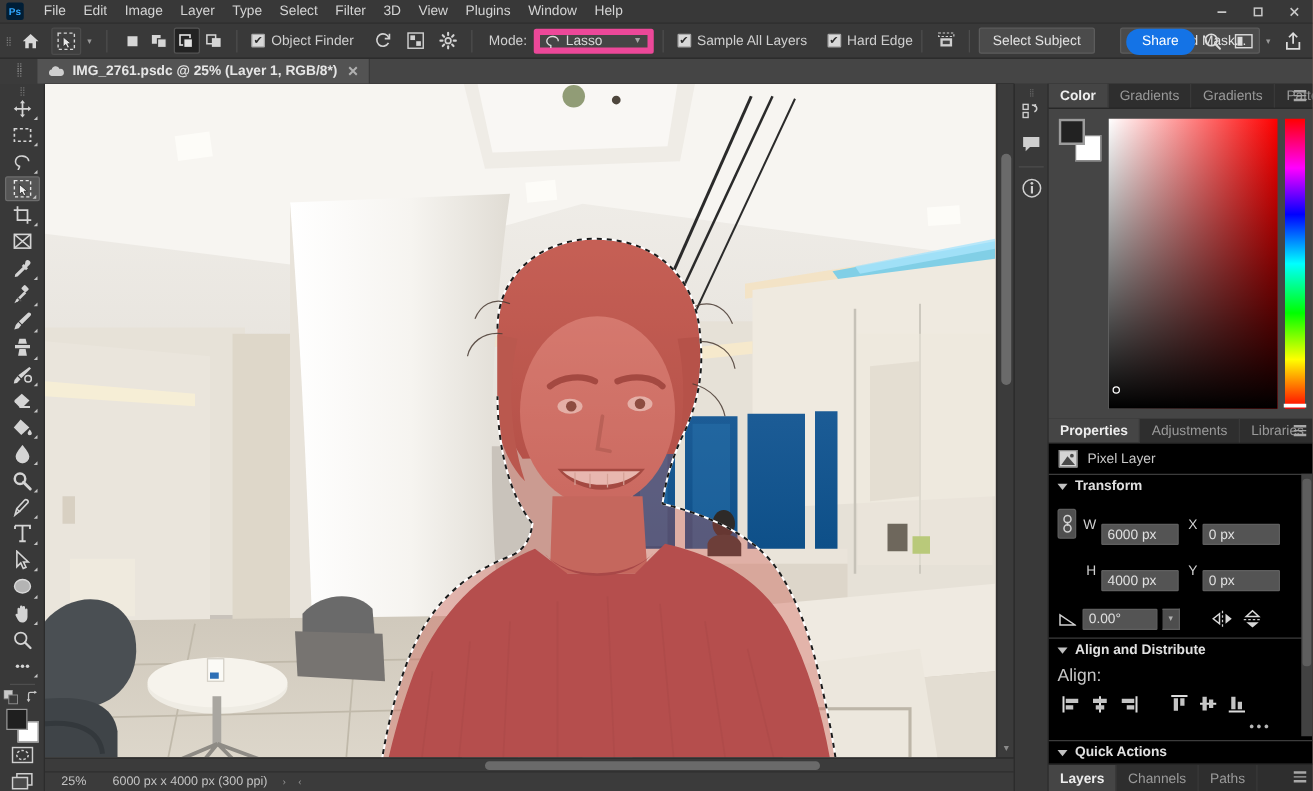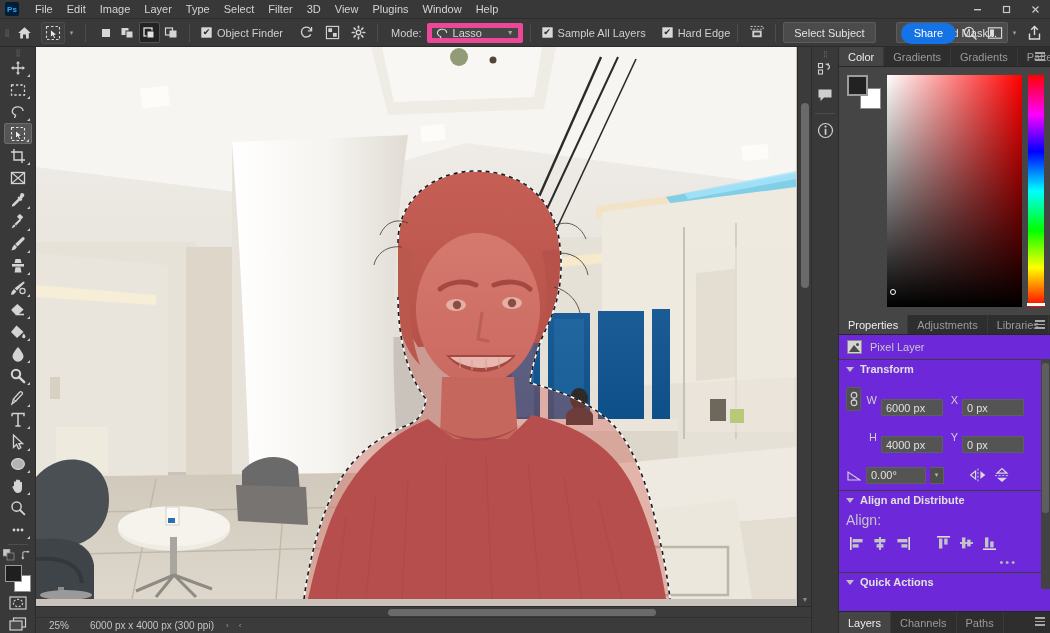--- a/index.html
+++ b/index.html
@@ -145,21 +145,21 @@
   
   .panels{ width:212px; flex:0 0 212px; background:#393939; display:flex; flex-direction:column; border-left:1px solid #2c2c2c;}
   .panel-tabs{
     height:20px; background:#2e2e2e; display:flex; align-items:stretch; position:relative;
     border-bottom:1px solid #262626;
   }
   .ptab{
     padding:0 9px; display:flex;align-items:center; font-size:11px; color:#9a9a9a;
     border-right:1px solid #393939;
   }
-  .ptab.active{ background:#454545; color:#ededed; font-weight:normal;}
+  .ptab.active{ background:#454545; color:#ededed; font-weight:bold;}
   .pmenu{ position:absolute; right:5px; top:5px; width:10px;height:9px; }
   .pmenu span{ display:block; height:1.5px; background:#a8a8a8; margin-bottom:2px;}
 
   
   .colorpanel{ height:248px; flex:0 0 248px; background:#454545; display:flex; padding:8px 6px 8px 8px; gap:6px;}
   .cp-swatches{ position:relative; width:34px; height:34px; flex:0 0 34px;}
   .cp-back{ position:absolute; left:13px; top:13px; width:21px;height:21px;background:#fff;border:1px solid #8a8a8a;}
   .cp-fore{ position:absolute; left:0; top:0; width:21px;height:21px;background:#222;border:2px solid #9c9c9c;}
   .cp-field{
     flex:1; height:232px; position:relative;
@@ -168,21 +168,21 @@
       linear-gradient(to right, #ffffff 0%, #ff0000 100%);
   }
   .cp-marker{ position:absolute; left:3px; top:214px; width:6px;height:6px;border:1px solid #fff;border-radius:50%;}
   .cp-hue{
     width:16px; flex:0 0 16px; height:232px; position:relative;
     background:linear-gradient(to bottom,#ff0000 0%,#ff00ff 17%,#0000ff 33%,#00ffff 50%,#00ff00 67%,#ffff00 83%,#ff0000 100%);
   }
   .cp-huemark{ position:absolute; left:-1px; width:18px; height:3px; background:#fff; top:228px;}
 
   
-  .propspanel{ flex:1; background:#6d28d9; display:flex; flex-direction:column; min-height:0; position:relative;}
+  .propspanel{ flex:1; background:#000000; display:flex; flex-direction:column; min-height:0; position:relative;}
   .layertype{ height:24px; display:flex;align-items:center;gap:8px; padding:0 8px; flex:0 0 24px;}
   .lt-icon{ width:15px;height:14px; background:#d4d4d4; border:1px solid #8a8a8a; position:relative; overflow:hidden;}
   .lt-icon::after{ content:""; position:absolute; left:1px; bottom:1px; width:0;height:0;
                    border-left:5px solid transparent;border-right:6px solid transparent;border-bottom:7px solid #4a4a4a;}
   .lt-icon::before{ content:""; position:absolute; right:2px; top:2px; width:3px;height:3px;border-radius:50%;background:#4a4a4a;}
   .section-head{
     height:19px; display:flex; align-items:center; gap:6px; padding:0 7px;
     font-size:11px; font-weight:bold; color:#e0e0e0; border-top:1px solid #3c3c3c;
   }
   .tri{ width:0;height:0;border-left:4px solid transparent;border-right:4px solid transparent;border-top:5px solid #c0c0c0;}
@@ -390,20 +390,33 @@
       <div class="iconbtn">
         <svg width="15" height="16" viewBox="0 0 15 16">
           <path d="M7.5 1.5 L7.5 10" stroke="#dcdcdc" stroke-width="1.4"></path>
           <path d="M4.2 4.8 L7.5 1.5 L10.8 4.8" fill="none" stroke="#dcdcdc" stroke-width="1.4"></path>
           <path d="M2.5 8.5 L2.5 14 L12.5 14 L12.5 8.5" fill="none" stroke="#dcdcdc" stroke-width="1.4"></path>
         </svg>
       </div>
     </div>
   </div>
 
+  <div class="tabbar">
+    <div class="tb-grip">
+        <span>⣿</span>
+        <span>⣿</span>
+      </div>
+    <div class="doc-tab">
+      <svg width="14" height="10" viewBox="0 0 15 10">
+        <path d="M3.5 9 A2.8 2.8 0 0 1 3.6 3.5 A3.6 3.6 0 0 1 10.4 3 A2.9 2.9 0 0 1 11.6 9 Z" fill="#cfcfcf"></path>
+      </svg>
+      <span>IMG_2761.psdc @ 25% (Layer 1, RGB/8*)</span>
+      <span class="tab-close">✕</span>
+    </div>
+  </div>
 
   <div class="middle">
 
     <div class="toolbar">
       <div class="tb-handle">⣿</div>
 
       <div class="tool">
         <svg width="16" height="16" viewBox="0 0 16 16">
           <path d="M8 1 L10 3.5 L8.7 3.5 L8.7 7.3 L12.5 7.3 L12.5 6 L15 8 L12.5 10 L12.5 8.7 L8.7 8.7 L8.7 12.5 L10 12.5 L8 15 L6 12.5 L7.3 12.5 L7.3 8.7 L3.5 8.7 L3.5 10 L1 8 L3.5 6 L3.5 7.3 L7.3 7.3 L7.3 3.5 L6 3.5 Z" fill="#d4d4d4"></path>
         </svg>

